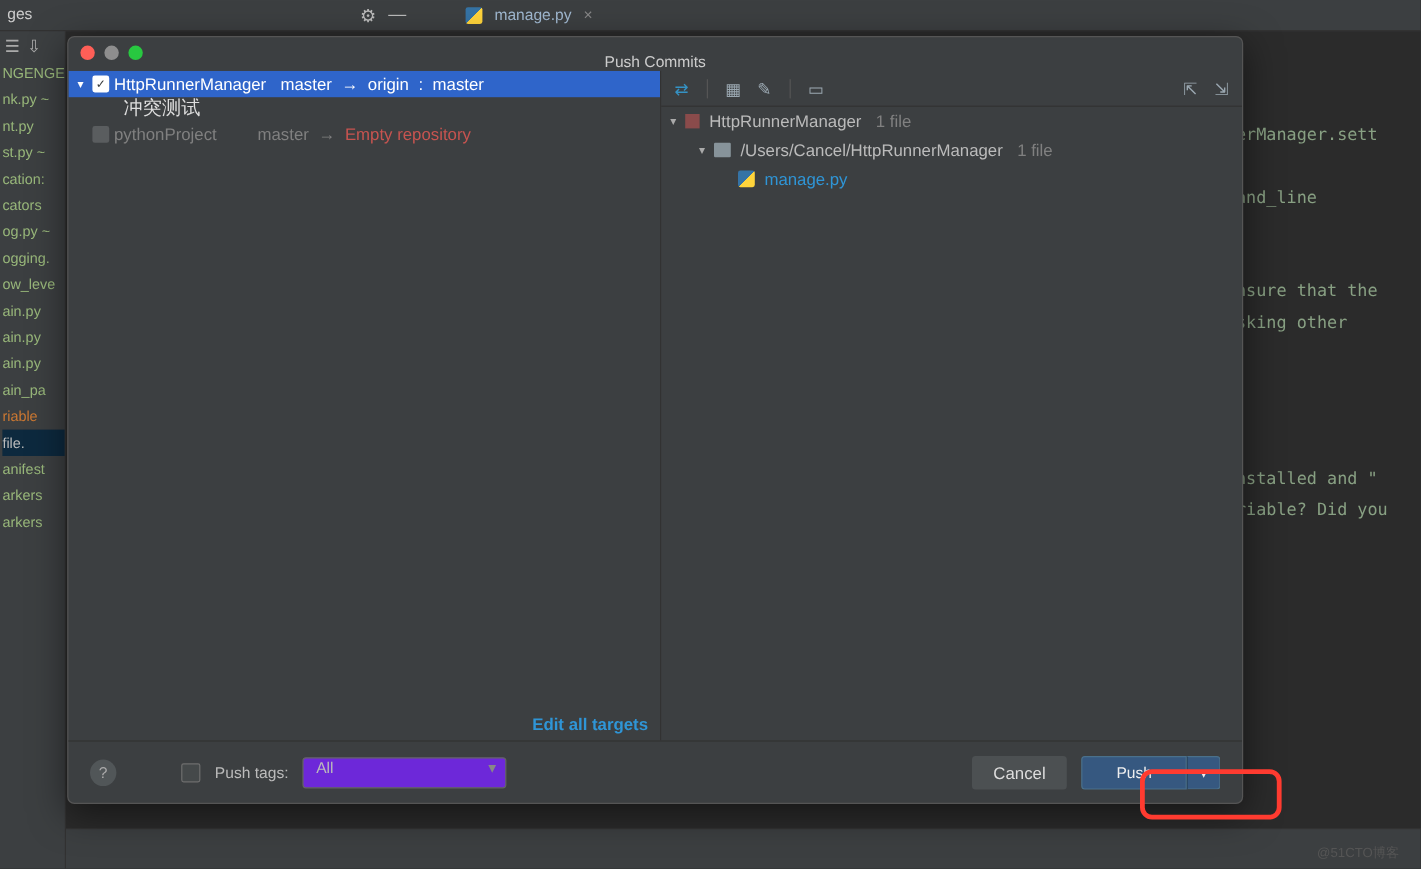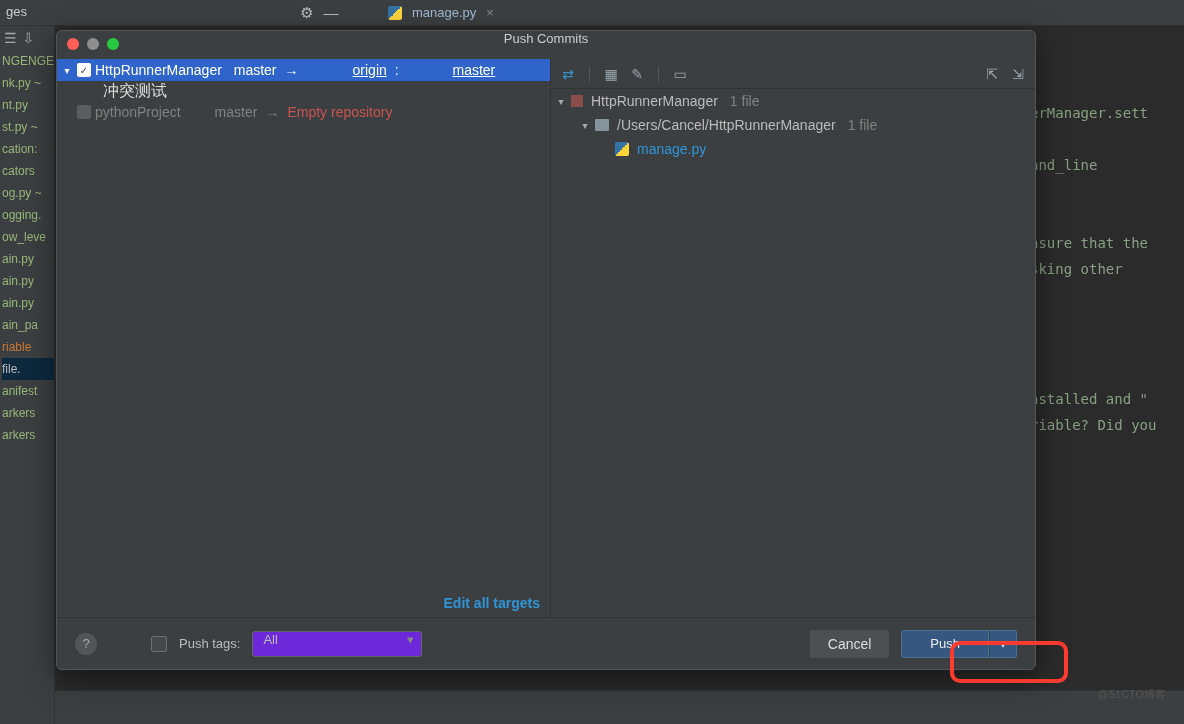--- a/index.html
+++ b/index.html
@@ -14,39 +14,39 @@
   .bg-settings .ic { color:#bbb; font-size:15px;}
   .bg-left { position:absolute; top:26px; left:0; width:55px; bottom:0; background:#3c3f41; border-right:1px solid #323232; }
   .bg-left .tools { display:flex; gap:6px; padding:4px 4px; color:#aaa; font-size:14px;}
   .bg-files { font-size:12px; line-height:22px; padding-left:2px; overflow:hidden; white-space:nowrap;}
   .bg-files div { color:#98b77a; }
   .bg-files .sel { background:#0d293e; color:#bbb;}
   .bg-files .or { color:#cc7832;}
   .bg-code { position:absolute; top:100px; left:1030px; font-family: "Menlo","Consolas",monospace; font-size:14px; color:#88a083; line-height:26px; white-space:pre;}
   .bg-ges { position:absolute; top:4px; left:6px; color:#ccc; font-size:13px;}
   .bg-bottom { position:absolute; left:55px; right:0; bottom:0; height:34px; background:#3c3f41; border-top:1px solid #323232;}
-  .watermark { position:absolute; right:18px; bottom:22px; font-size:11px; color:#555;text-align:right;}
+  .watermark { position:absolute; right:18px; bottom:6px; font-size:11px; color:#555;text-align:right;}
 
   
   .dialog { position:absolute; top:30px; left:56px; width:980px; height:640px; background:#3c3f41; border:1px solid #555; border-radius:6px; box-shadow:0 8px 30px rgba(0,0,0,.5); display:flex; flex-direction:column;}
-  .titlebar { height:28px; position:relative; display:flex; align-items:flex-start; justify-content:center; color:#ccc; font-size:13px;}
+  .titlebar { height:28px; position:relative; display:flex; align-items:flex-end; justify-content:center; color:#ccc; font-size:13px;}
   .traffic { position:absolute; left:10px; top:7px; display:flex; gap:8px;}
   .dot { width:12px; height:12px; border-radius:50%; }
   .dot.r{background:#ff5f57;} .dot.y{background:#8e8e8e;} .dot.g{background:#28c840;}
   .body { flex:1; display:flex; }
   .left-pane { width:494px; border-right:1px solid #323232; display:flex; flex-direction:column;}
   .right-pane { flex:1; display:flex; flex-direction:column;}
   .tree { flex:1; overflow:auto; font-size:14px;}
   .row { display:flex; align-items:center; height:22px; padding-left:4px; gap:4px; white-space:nowrap;}
   .row.sel { background:#2f65ca; color:#fff;}
   .row .chev { width:12px; text-align:center; color:#aaa; font-size:10px;}
   .row.sel .chev{ color:#fff;}
   .row .cb { width:14px; height:14px; background:#fff; border-radius:2px; display:inline-flex; align-items:center; justify-content:center; font-size:10px; color:#3c3f41;}
   .row .cb.empty{ background:#5a5d5f;}
-  .row .link { text-decoration:underline;margin-left:46px;}
+  .row .link { }
   .row .arrow { color:#ccc; margin:0 4px;}
   .row.sel .arrow{ color:#fff;}
   .row .gray { color:#808080;}
   .row .err { color:#c75450;}
   .commit-msg { padding-left:46px; color:#ddd; height:20px; line-height:20px; font-size:16px;}
   .left-footer { text-align:right; padding:6px 10px; color:#2f95d6; font-size:14px;font-weight:bold;}
   .right-tb { height:30px; border-bottom:1px solid #323232; display:flex; align-items:center; padding:0 8px; gap:8px;}
   .right-tb .ic { color:#9aa7b0; font-size:14px; width:18px; text-align:center;}
   .right-tb .sep { width:1px; height:16px; background:#555; margin:0 4px;}
   .right-tb .sp { flex:1;}

